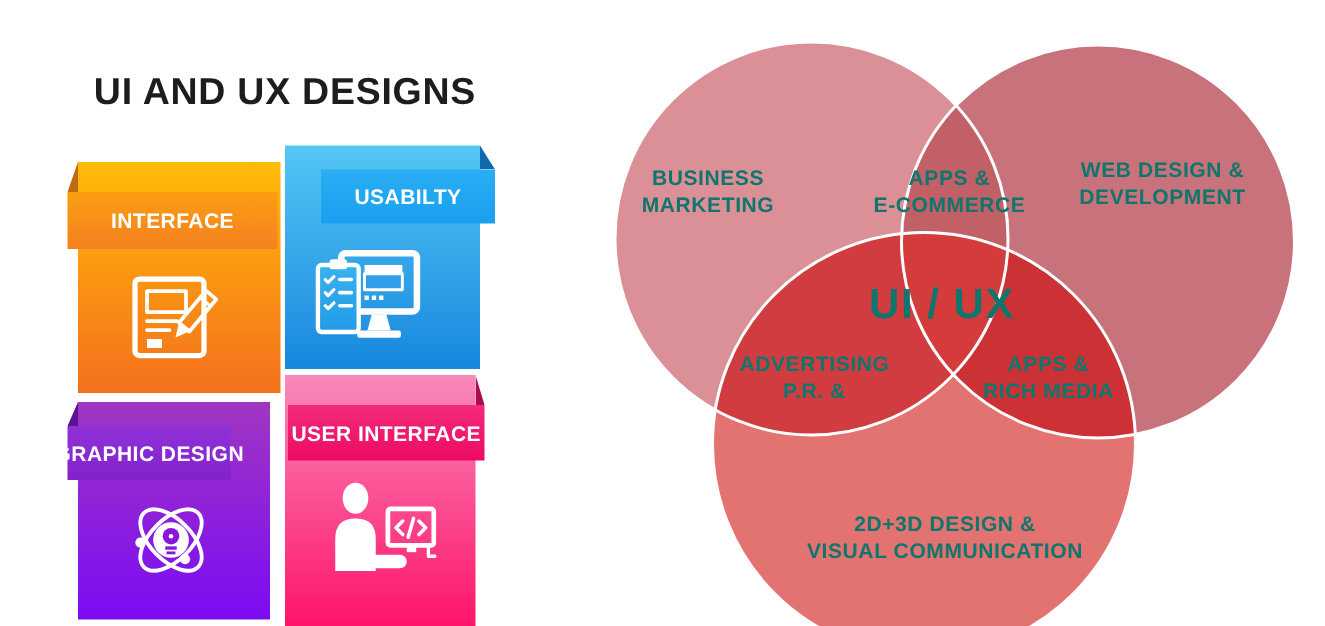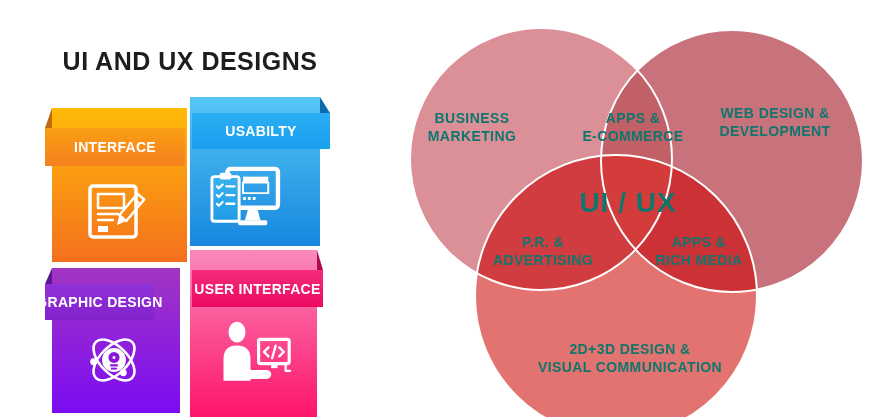--- a/index.html
+++ b/index.html
@@ -18,21 +18,21 @@
 
   .card-wireframes{left:52px;top:88px;width:135px;height:154px;
                    background:linear-gradient(#FFBB09,#F4701D);}
   .card-wireframes .ribbon{left:-7px;top:20px;width:140px;height:38px;
                    background:linear-gradient(#FA9E12,#F58020);}
   .card-wireframes .fold{left:-7px;top:0;width:7px;height:20px;background:#C06A10;
                    clip-path:polygon(0 100%,100% 0,100% 100%);}
 
   .card-usability{left:190px;top:77px;width:130px;height:149px;
                    background:linear-gradient(#55C6F4,#1787DF);}
-  .card-usability .ribbon{right:-10px;top:16px;width:138px;height:36px;
+  .card-usability .ribbon{right:-10px;top:16px;width:116px;height:36px;
                    background:linear-gradient(#2BAEF3,#189FEF);}
   .card-usability .fold{right:-10px;top:0;width:10px;height:16px;background:#0E6CAE;
                    clip-path:polygon(0 0,0 100%,100% 100%);}
 
   .card-graphic{left:52px;top:248px;width:128px;height:145px;
                    background:linear-gradient(#A136C2,#7C0BF3);}
   .card-graphic .ribbon{left:-7px;top:16px;width:109px;height:36px;
                    background:linear-gradient(#9031D8,#8322CC);}
   .card-graphic .fold{left:-7px;top:0;width:7px;height:16px;background:#5C1592;
                    clip-path:polygon(0 100%,100% 0,100% 100%);}
@@ -199,22 +199,22 @@
     <span style="display:block">DEVELOPMENT</span>
   </div>
   <div class="vl vl-ecommerce">
     <span style="display:block">APPS &amp;</span>
     <span style="display:block">E-COMMERCE</span>
   </div>
   <div class="vl vl-uiux">
     <span>UI / UX</span>
   </div>
   <div class="vl vl-pr">
+    <span style="display:block">ADVERTISING</span>
     <span style="display:block">P.R. &amp;</span>
-    <span style="display:block">ADVERTISING</span>
   </div>
   <div class="vl vl-rich">
     <span style="display:block">APPS &amp;</span>
     <span style="display:block">RICH MEDIA</span>
   </div>
   <div class="vl vl-visual">
     <span style="display:block">2D+3D DESIGN &amp;</span>
     <span style="display:block">VISUAL COMMUNICATION</span>
   </div>
 

